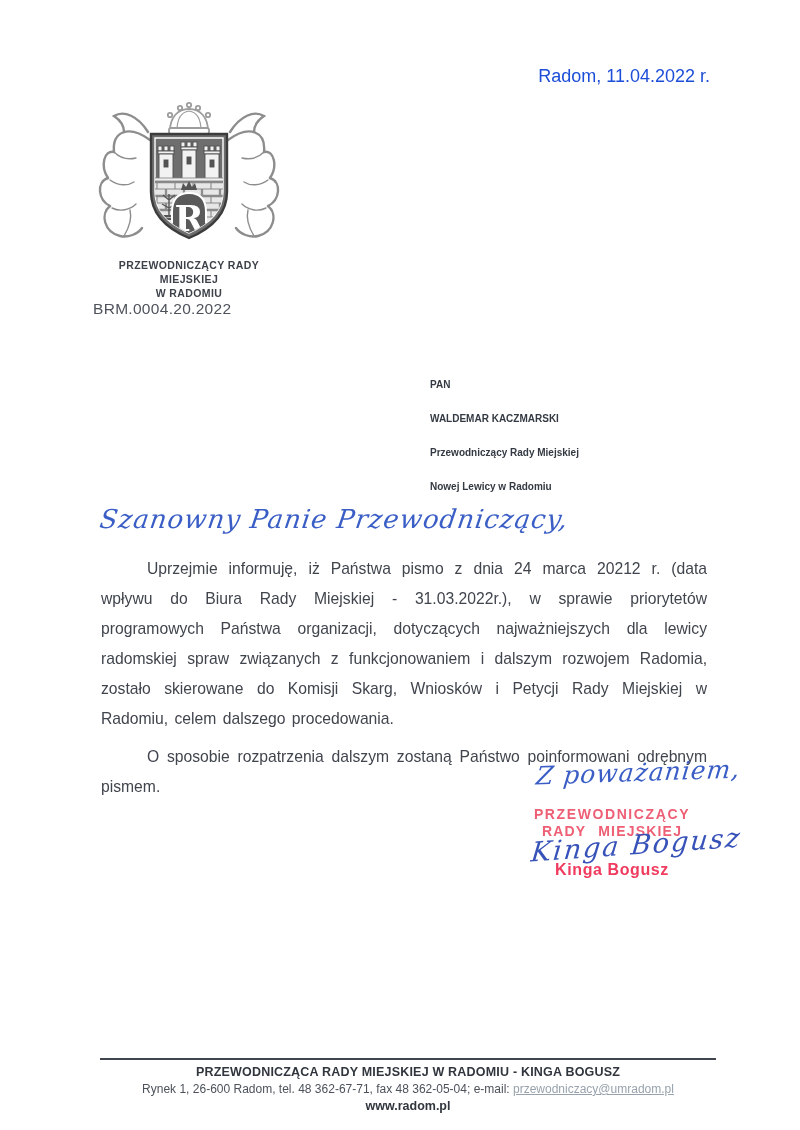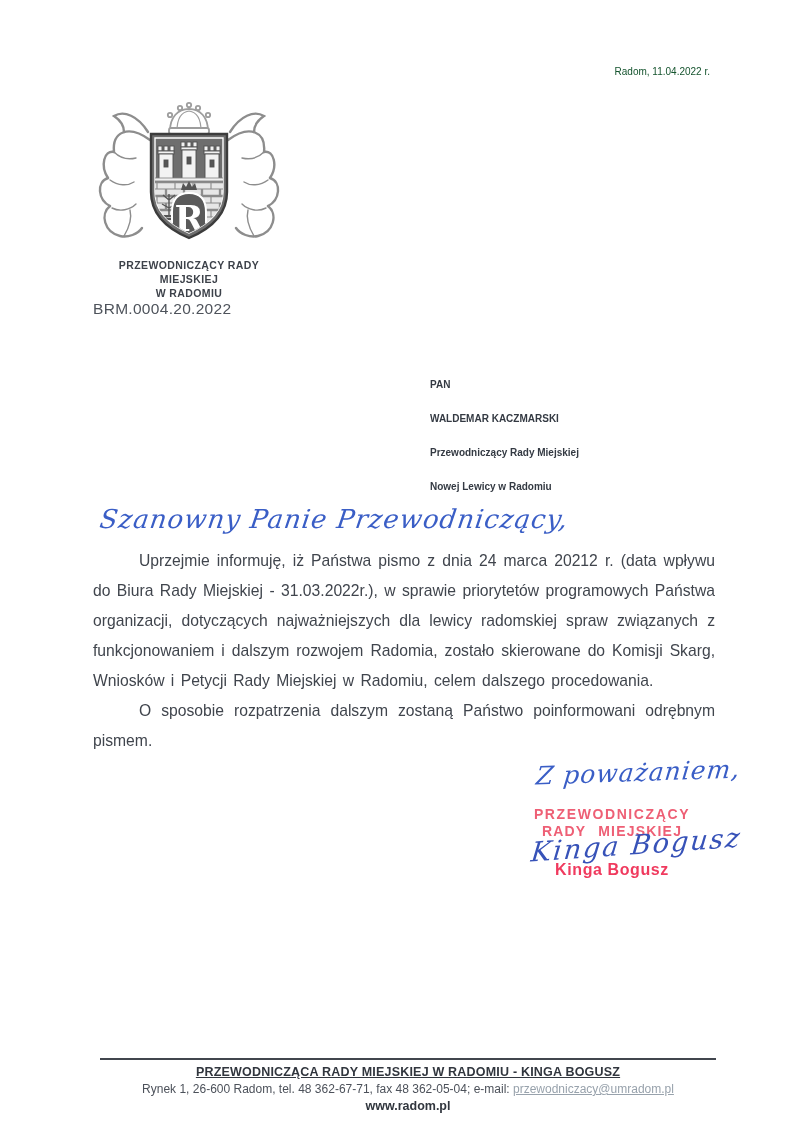--- a/index.html
+++ b/index.html
@@ -2,49 +2,49 @@
 <html><head>
 <meta charset="utf-8">
 <style>
   html,body{margin:0;padding:0;background:#d9d9d9;}
   .page{
     position:relative;width:800px;height:1130px;background:#ffffff;
     font-family:"Liberation Sans",sans-serif;color:#3e434b;overflow:hidden;
     margin:0 auto;
   }
   
-  .date{position:absolute;top:66px;right:90px;font-size:10px;color:#14532d;}
+  .date{position:absolute;top:66px;right:90px;font-size:18px;color:#1d4ed8;}
   
   .crest-block{position:absolute;left:92px;top:98px;width:194px;text-align:center;}
   .crest-svg{display:block;margin:0 auto;}
   .crest-caption{font-size:10.5px;font-weight:bold;color:#3d424a;letter-spacing:.4px;line-height:14px;margin-top:2px;}
   
   .ref{position:absolute;left:93px;top:300px;font-size:15.5px;color:#4e535b;letter-spacing:.3px;}
   
   .recipient{position:absolute;left:430px;top:368px;font-size:10px;font-weight:bold;color:#343a43;line-height:34px;}
   
   .hand{font-family:"DejaVu Serif",serif;font-style:italic;color:#3a5ec6;}
   .greeting{position:absolute;left:100px;top:504px;font-size:26px;transform:skewX(-8deg);letter-spacing:1px;white-space:nowrap;}
   .closing{position:absolute;left:536px;top:758px;font-size:25px;transform:rotate(-2deg) skewX(-8deg);letter-spacing:1px;white-space:nowrap;}
   .signature-script{position:absolute;left:531px;top:829px;font-size:27px;color:#3752b8;transform:rotate(-4deg) skewX(-10deg);letter-spacing:2px;white-space:nowrap;z-index:3;}
   
   .body-text{position:absolute;left:93px;top:546px;width:622px;font-size:15.7px;line-height:30px;text-align:justify;color:#40454d;word-spacing:2px;}
-  .body-text p{margin:0;text-indent:46px;}
+  .body-text p{margin:8px;text-indent:46px;}
   
   .stamp{position:absolute;left:524px;top:806px;width:176px;text-align:center;z-index:2;}
   .stamp-line1{font-size:14px;font-weight:bold;color:#ee5f75;letter-spacing:1.6px;line-height:17px;}
   .stamp-line2{font-size:14px;font-weight:bold;color:#ee5f75;letter-spacing:1.2px;word-spacing:7px;line-height:17px;}
   .stamp-name{font-size:16px;font-weight:bold;color:#f03a5e;letter-spacing:.6px;margin-top:21px;}
   
   .cc{position:absolute;left:93px;top:983px;font-size:13px;color:#4c515a;line-height:17px;}
   .cc-item{display:flex;margin-top:2px;}
   .cc-num{width:22px;margin-left:27px;}
   
   .footer{position:absolute;left:100px;top:1058px;width:616px;border-top:2px solid #41464e;text-align:center;padding-top:5px;}
-  .footer-line1{font-size:12.5px;font-weight:bold;color:#31363e;letter-spacing:.2px;text-decoration:underline;}
+  .footer-line1{font-size:12.5px;font-weight:bold;color:#31363e;letter-spacing:.2px;}
   .footer-line2{font-size:12px;color:#4c515a;margin-top:3px;}
   .footer-email{color:#98a2ac;text-decoration:underline;cursor:pointer;}
   .footer-site{font-size:12.5px;font-weight:bold;color:#31363e;margin-top:3px;}
 </style>
 </head>
 <body>
 
 <div class="page">
 
   <div class="date">Radom, 11.04.2022 r.</div>

